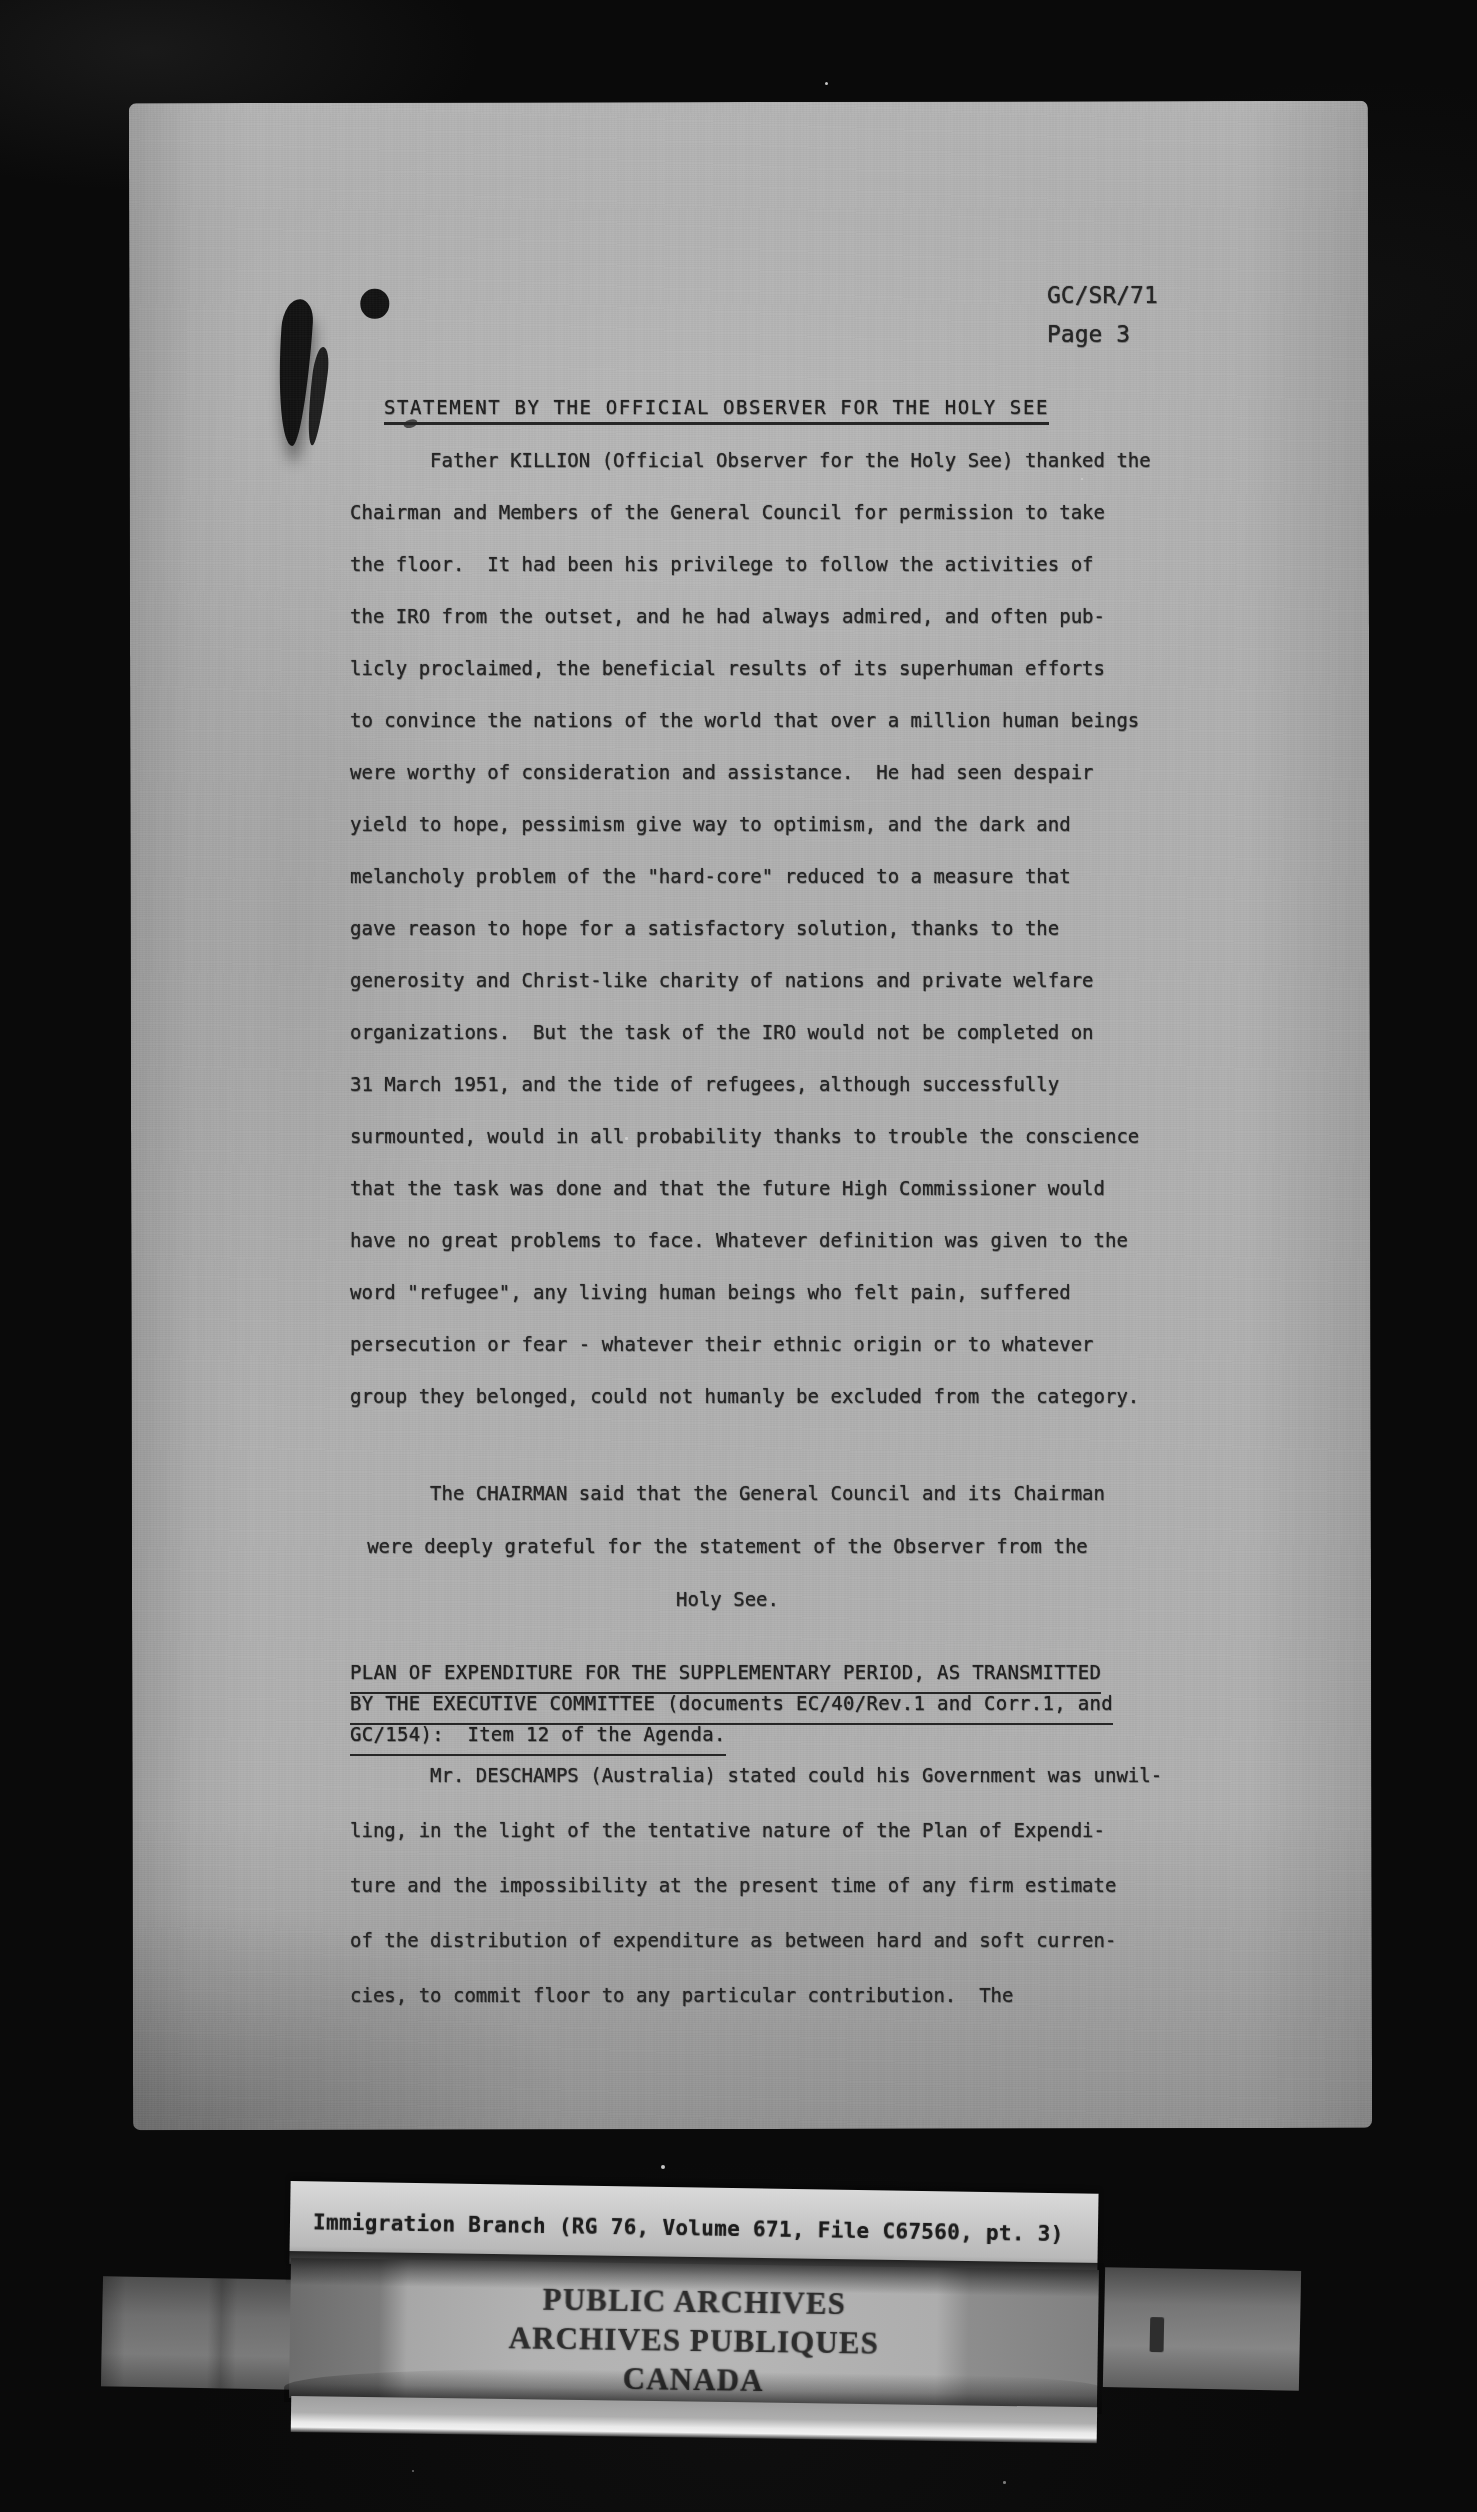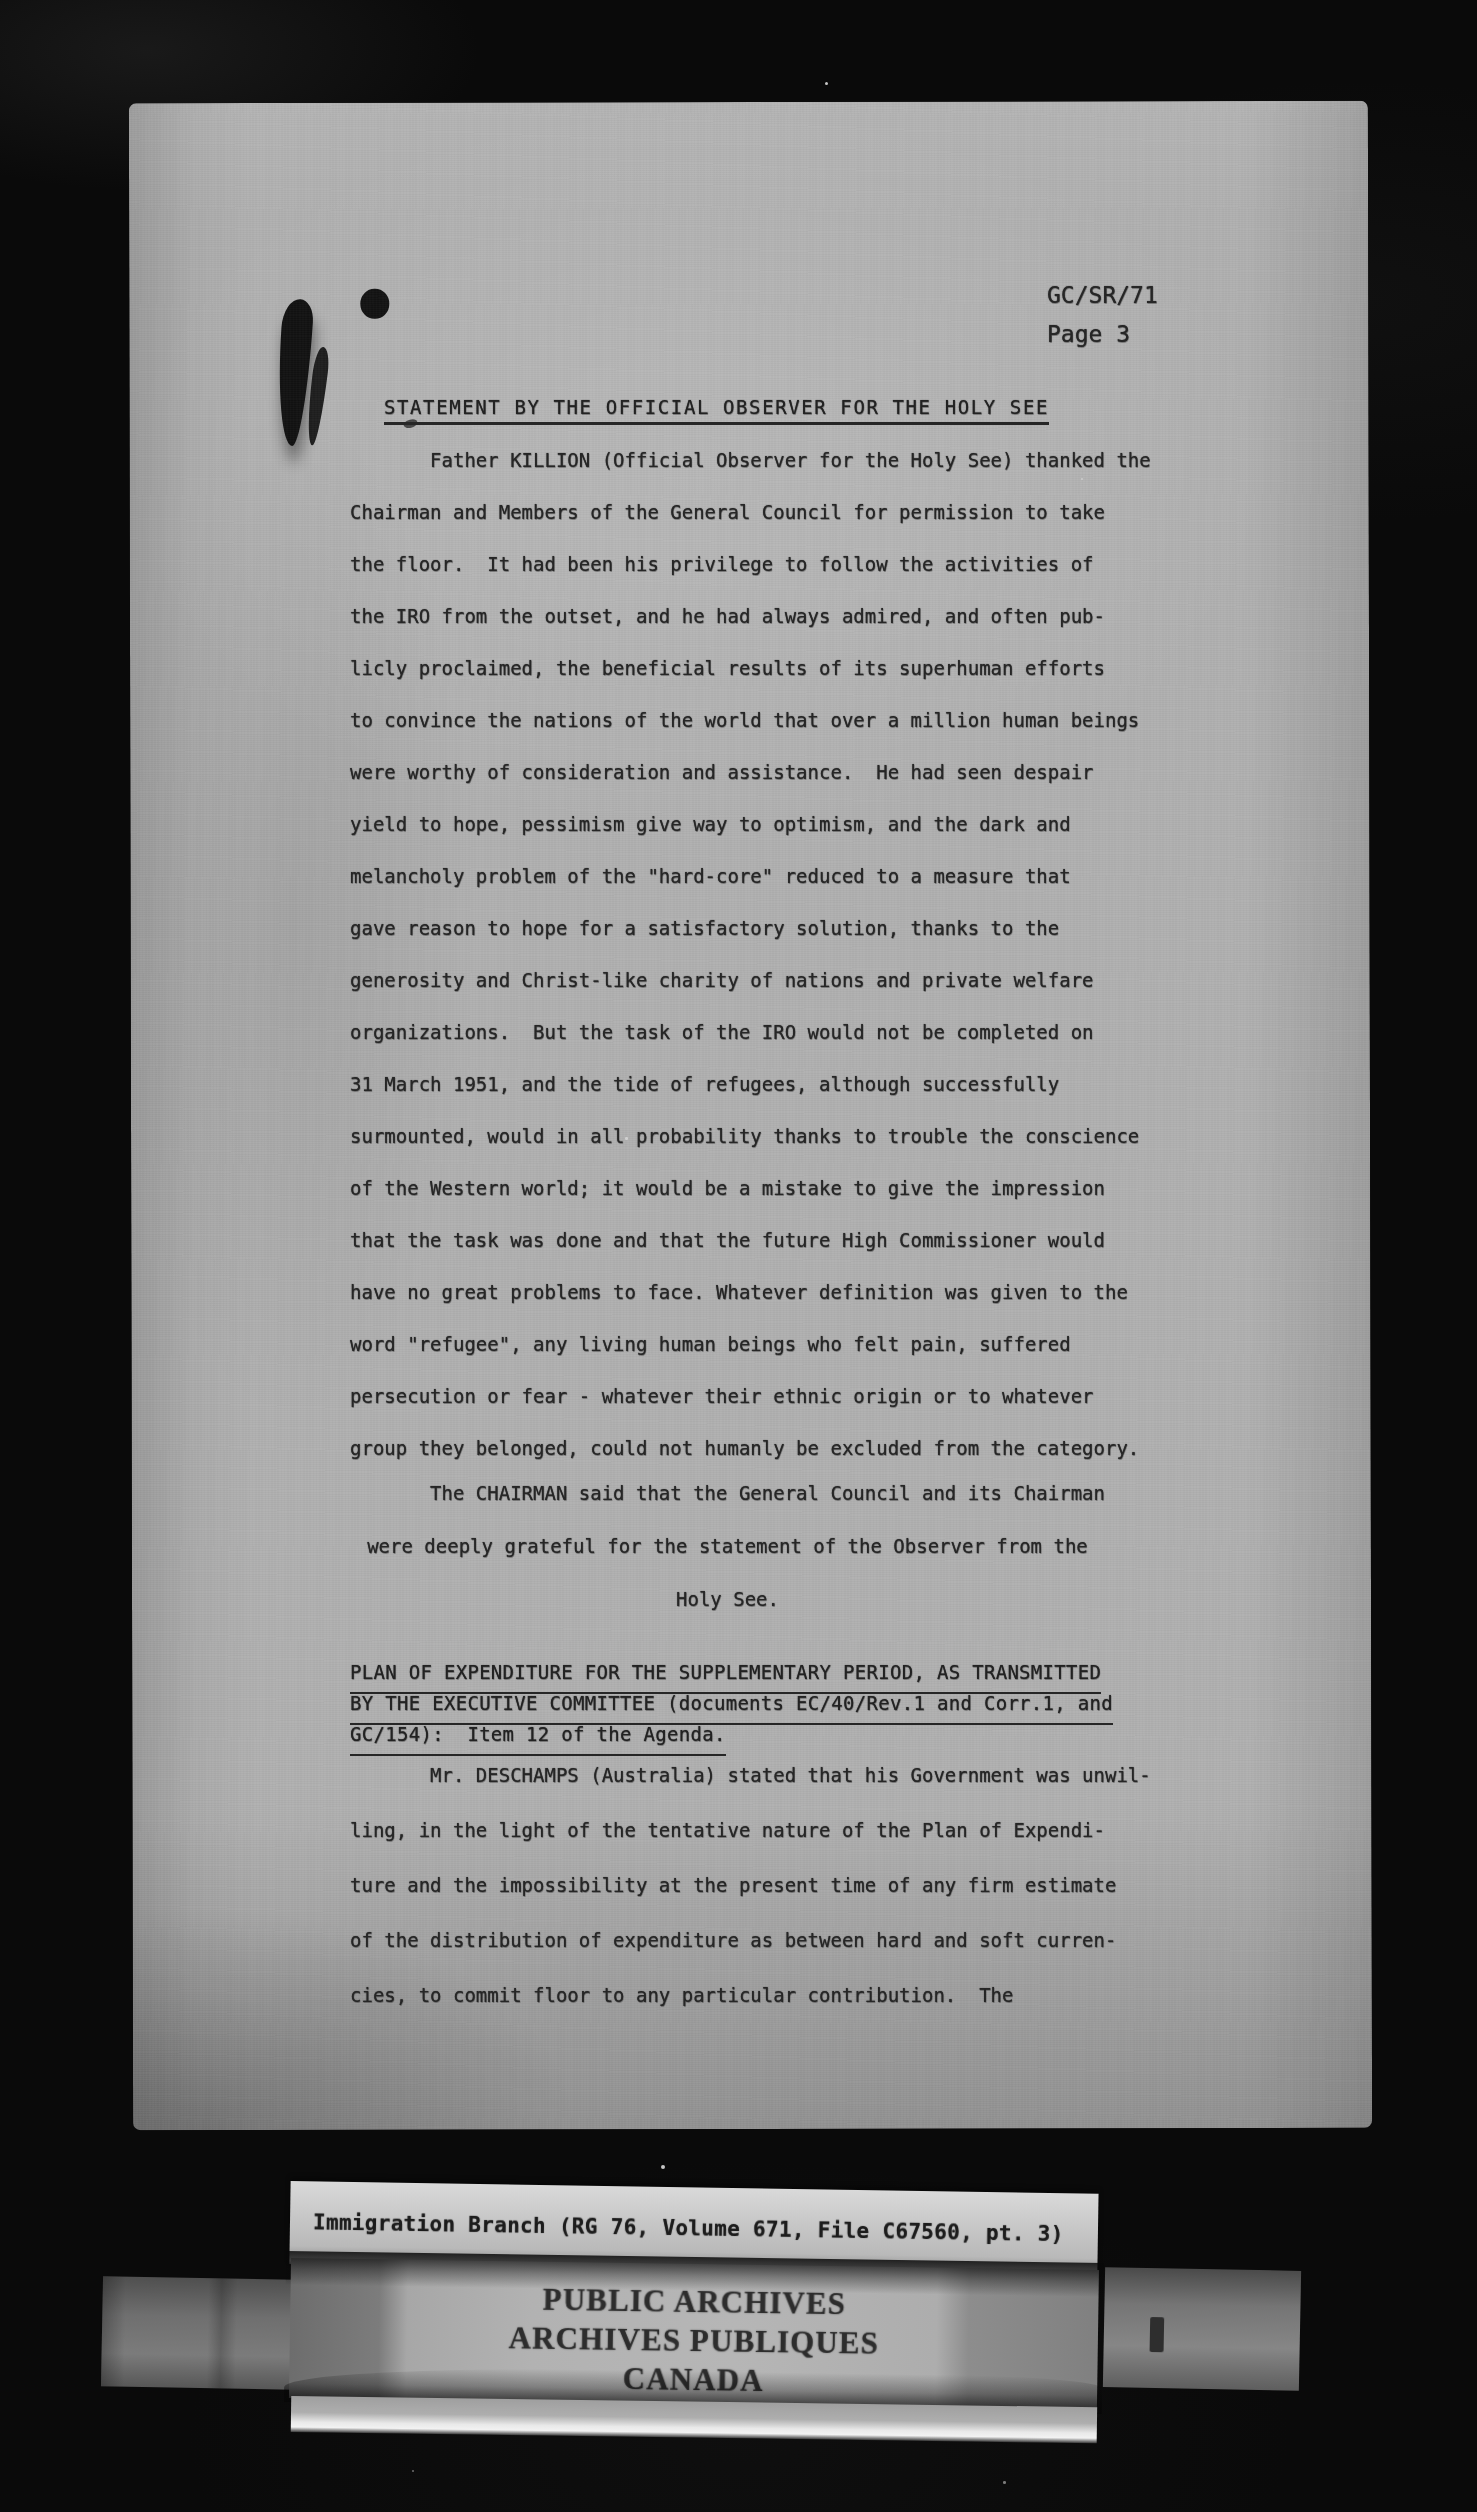--- a/index.html
+++ b/index.html
@@ -220,42 +220,41 @@
       <div class="ln"><span>licly proclaimed, the beneficial results of its superhuman efforts</span></div>
       <div class="ln"><span>to convince the nations of the world that over a million human beings</span></div>
       <div class="ln"><span>were worthy of consideration and assistance.  He had seen despair</span></div>
       <div class="ln"><span>yield to hope, pessimism give way to optimism, and the dark and</span></div>
       <div class="ln"><span>melancholy problem of the "hard-core" reduced to a measure that</span></div>
       <div class="ln"><span>gave reason to hope for a satisfactory solution, thanks to the</span></div>
       <div class="ln"><span>generosity and Christ-like charity of nations and private welfare</span></div>
       <div class="ln"><span>organizations.  But the task of the IRO would not be completed on</span></div>
       <div class="ln"><span>31 March 1951, and the tide of refugees, although successfully</span></div>
       <div class="ln"><span>surmounted, would in all probability thanks to trouble the conscience</span></div>
-      <div class="ln"><span>of the Western world; it would be a mistake to give the impression</span></div>
       <div class="ln"><span>that the task was done and that the future High Commissioner would</span></div>
       <div class="ln"><span>have no great problems to face. Whatever definition was given to the</span></div>
       <div class="ln"><span>word "refugee", any living human beings who felt pain, suffered</span></div>
       <div class="ln"><span>persecution or fear - whatever their ethnic origin or to whatever</span></div>
       <div class="ln"><span>group they belonged, could not humanly be excluded from the category.</span></div>
     </div>
 
   <div class="typewriter para2">
       <div class="ln"><span>       The CHAIRMAN said that the General Council and its Chairman</span></div>
       <div class="ln"><span>were deeply grateful for the statement of the Observer from the</span></div>
       <div class="ln"><span>Holy See.</span></div>
     </div>
 
   <div class="typewriter heading2">
       <div class="ln"><span>PLAN OF EXPENDITURE FOR THE SUPPLEMENTARY PERIOD, AS TRANSMITTED</span></div>
       <div class="ln"><span>BY THE EXECUTIVE COMMITTEE (documents EC/40/Rev.1 and Corr.1, and</span></div>
       <div class="ln"><span>GC/154):  Item 12 of the Agenda.</span></div>
     </div>
 
   <div class="typewriter para3">
-      <div class="ln"><span>       Mr. DESCHAMPS (Australia) stated that his Government was unwil-</span></div>
+      <div class="ln"><span>       Mr. DESCHAMPS (Australia) stated could his Government was unwil-</span></div>
       <div class="ln"><span>ling, in the light of the tentative nature of the Plan of Expendi-</span></div>
       <div class="ln"><span>ture and the impossibility at the present time of any firm estimate</span></div>
       <div class="ln"><span>of the distribution of expenditure as between hard and soft curren-</span></div>
       <div class="ln"><span>cies, to commit floor to any particular contribution.  The</span></div>
     </div>
 
   <div class="footer-label">
     <div class="label-text">Immigration Branch (RG 76, Volume 671, File C67560, pt. 3)</div>
   </div>
 

